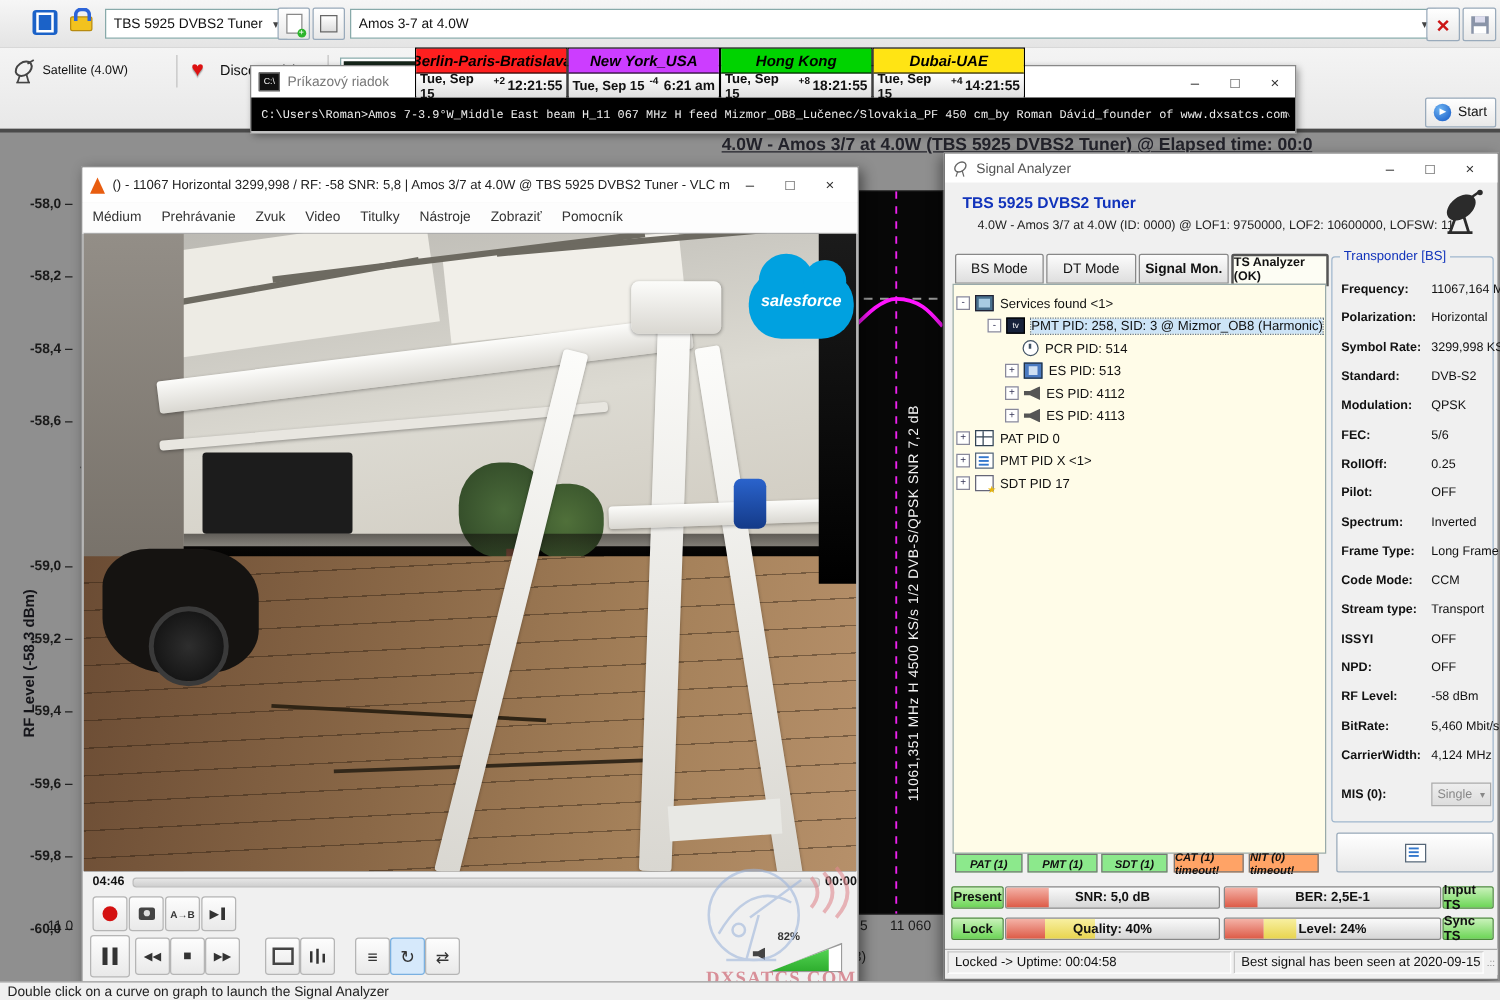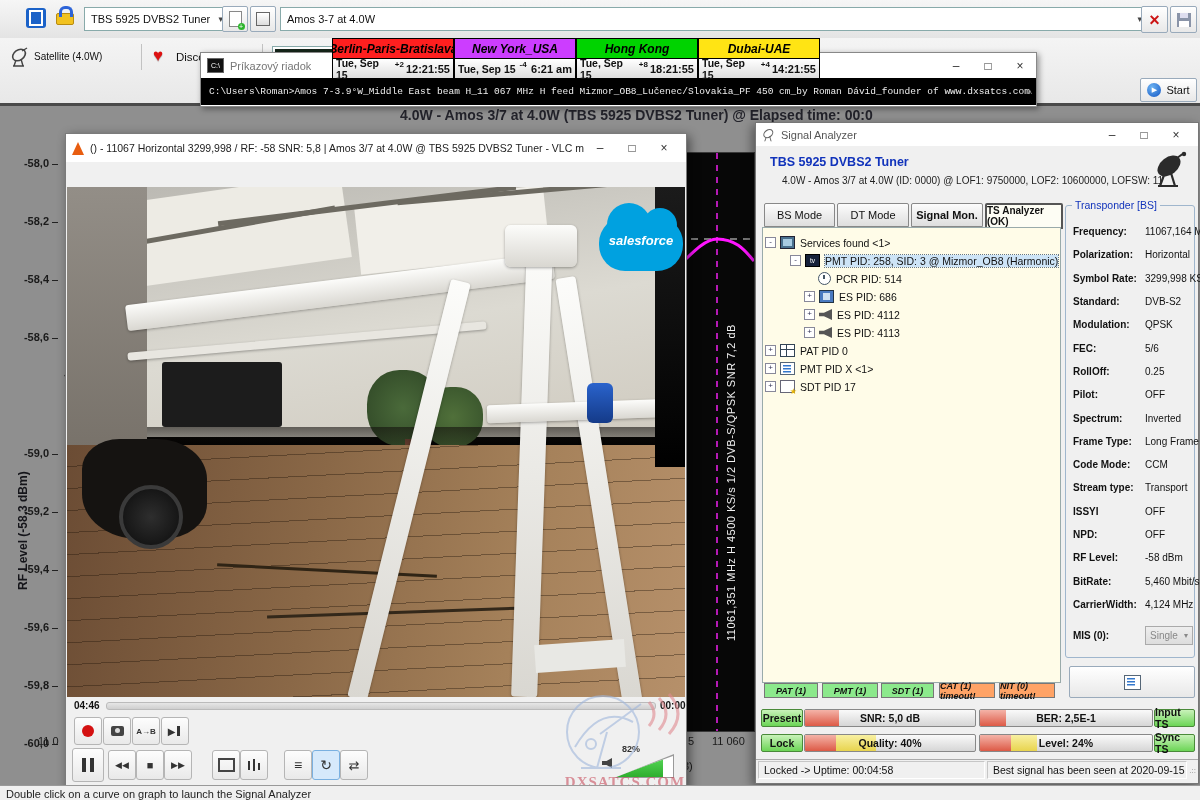--- a/index.html
+++ b/index.html
@@ -39,21 +39,21 @@
             font-family:"Liberation Mono","DejaVu Sans Mono",monospace;font-size:9.5px;line-height:27px;padding-left:8px;}
   .cmd-scroll{position:absolute;right:0;top:0;width:12px;height:100%;color:#bbb;font-size:8px;text-align:center;}
 
   
   .plot{left:66px;top:152px;width:687px;height:578px;background:#070707;border:1px solid #3a3a3a;}
   .ytick{width:36px;text-align:right;font-weight:bold;font-size:11px;color:#1a1a1a;}
   .ytick:after{content:"";display:inline-block;width:6px;height:1px;background:#222;margin-left:3px;vertical-align:middle;}
   .yaxis-label{transform:rotate(180deg);writing-mode:vertical-rl;font-weight:bold;font-size:12px;color:#15151a;}
   .marker-label{transform:rotate(180deg);writing-mode:vertical-rl;color:#f2f2f2;font-size:11px;letter-spacing:.5px;}
   .xtick{font-weight:normal;font-size:11px;color:#1a1a1a;}
-  .chart-title{font-weight:bold;font-size:14px;color:#23232b;text-align:left;}
+  .chart-title{font-weight:bold;font-size:14px;color:#23232b;text-align:right;text-decoration:underline;}
 
   
   .vlc{left:65px;top:133px;width:620px;height:655px;background:#f0f0f0;border:1px solid #7b7b7b;box-shadow:3px 3px 10px #0007;}
   .vlc-tb{height:28px;display:flex;align-items:center;padding:0 6px;background:#fff;}
   .cone{width:0;height:0;border-left:6px solid transparent;border-right:6px solid transparent;border-bottom:13px solid #e85d10;margin-right:6px;}
   .vlc-title{font-size:10.5px;color:#222;flex:1;}
   .vlc-menu{height:24px;display:flex;align-items:center;background:#fdfdfd;border-bottom:1px solid #ddd;padding-left:8px;}
   .vlc-menu span{margin-right:16px;color:#333;}
   .video{left:1px;top:53px;width:618px;height:510px;background:#000;overflow:hidden;}
 
@@ -281,20 +281,30 @@
   </div>
 
   <div class="ab vlc">
     <div class="vlc-tb">
       <span class="cone"></span>
       <span class="vlc-title nosel">() - 11067 Horizontal 3299,998 / RF: -58 SNR: 5,8 | Amos 3/7 at 4.0W @ TBS 5925 DVBS2 Tuner - VLC media player</span>
       <span class="winbtn">–</span>
       <span class="winbtn">□</span>
       <span class="winbtn">×</span>
     </div>
+    <div class="vlc-menu">
+      <span>Médium</span>
+      <span>Prehrávanie</span>
+      <span>Zvuk</span>
+      <span>Video</span>
+      <span>Titulky</span>
+      <span>Nástroje</span>
+      <span>Zobraziť</span>
+      <span>Pomocník</span>
+    </div>
 
     <div class="ab video">
       <div class="ab sc-ceiling"></div>
       <div class="ab sc-sky1"></div>
       <div class="ab sc-sky2"></div>
       <div class="ab rafter" style="left:0;top:42px;width:270px;transform:rotate(-10deg);"></div>
       <div class="ab rafter" style="left:150px;top:16px;width:300px;transform:rotate(-7deg);"></div>
       <div class="ab rafter" style="left:330px;top:2px;width:260px;transform:rotate(-5deg);"></div>
       <div class="ab sc-wall"></div>
       <div class="ab" style="left:95px;top:175px;width:120px;height:65px;background:#1c1c1c;border-radius:3px;"></div>
@@ -426,21 +436,21 @@
         <span class="ticon i-tv2">tv</span>
         <span class="sel">PMT PID: 258, SID: 3 @ Mizmor_OB8 (Harmonic)</span>
       </div>
       <div class="trow" style="left:55px;top:43px;">
         <span class="ticon i-clk"></span>
         <span>PCR PID: 514</span>
       </div>
       <div class="trow" style="left:41px;top:61px;">
         <span class="exp">+</span>
         <span class="ticon i-vid"></span>
-        <span>ES PID: 686</span>
+        <span>ES PID: 513</span>
       </div>
       <div class="trow" style="left:41px;top:79px;">
         <span class="exp">+</span>
         <span class="ticon i-aud"></span>
         <span>ES PID: 4112</span>
       </div>
       <div class="trow" style="left:41px;top:97px;">
         <span class="exp">+</span>
         <span class="ticon i-aud"></span>
         <span>ES PID: 4113</span>

